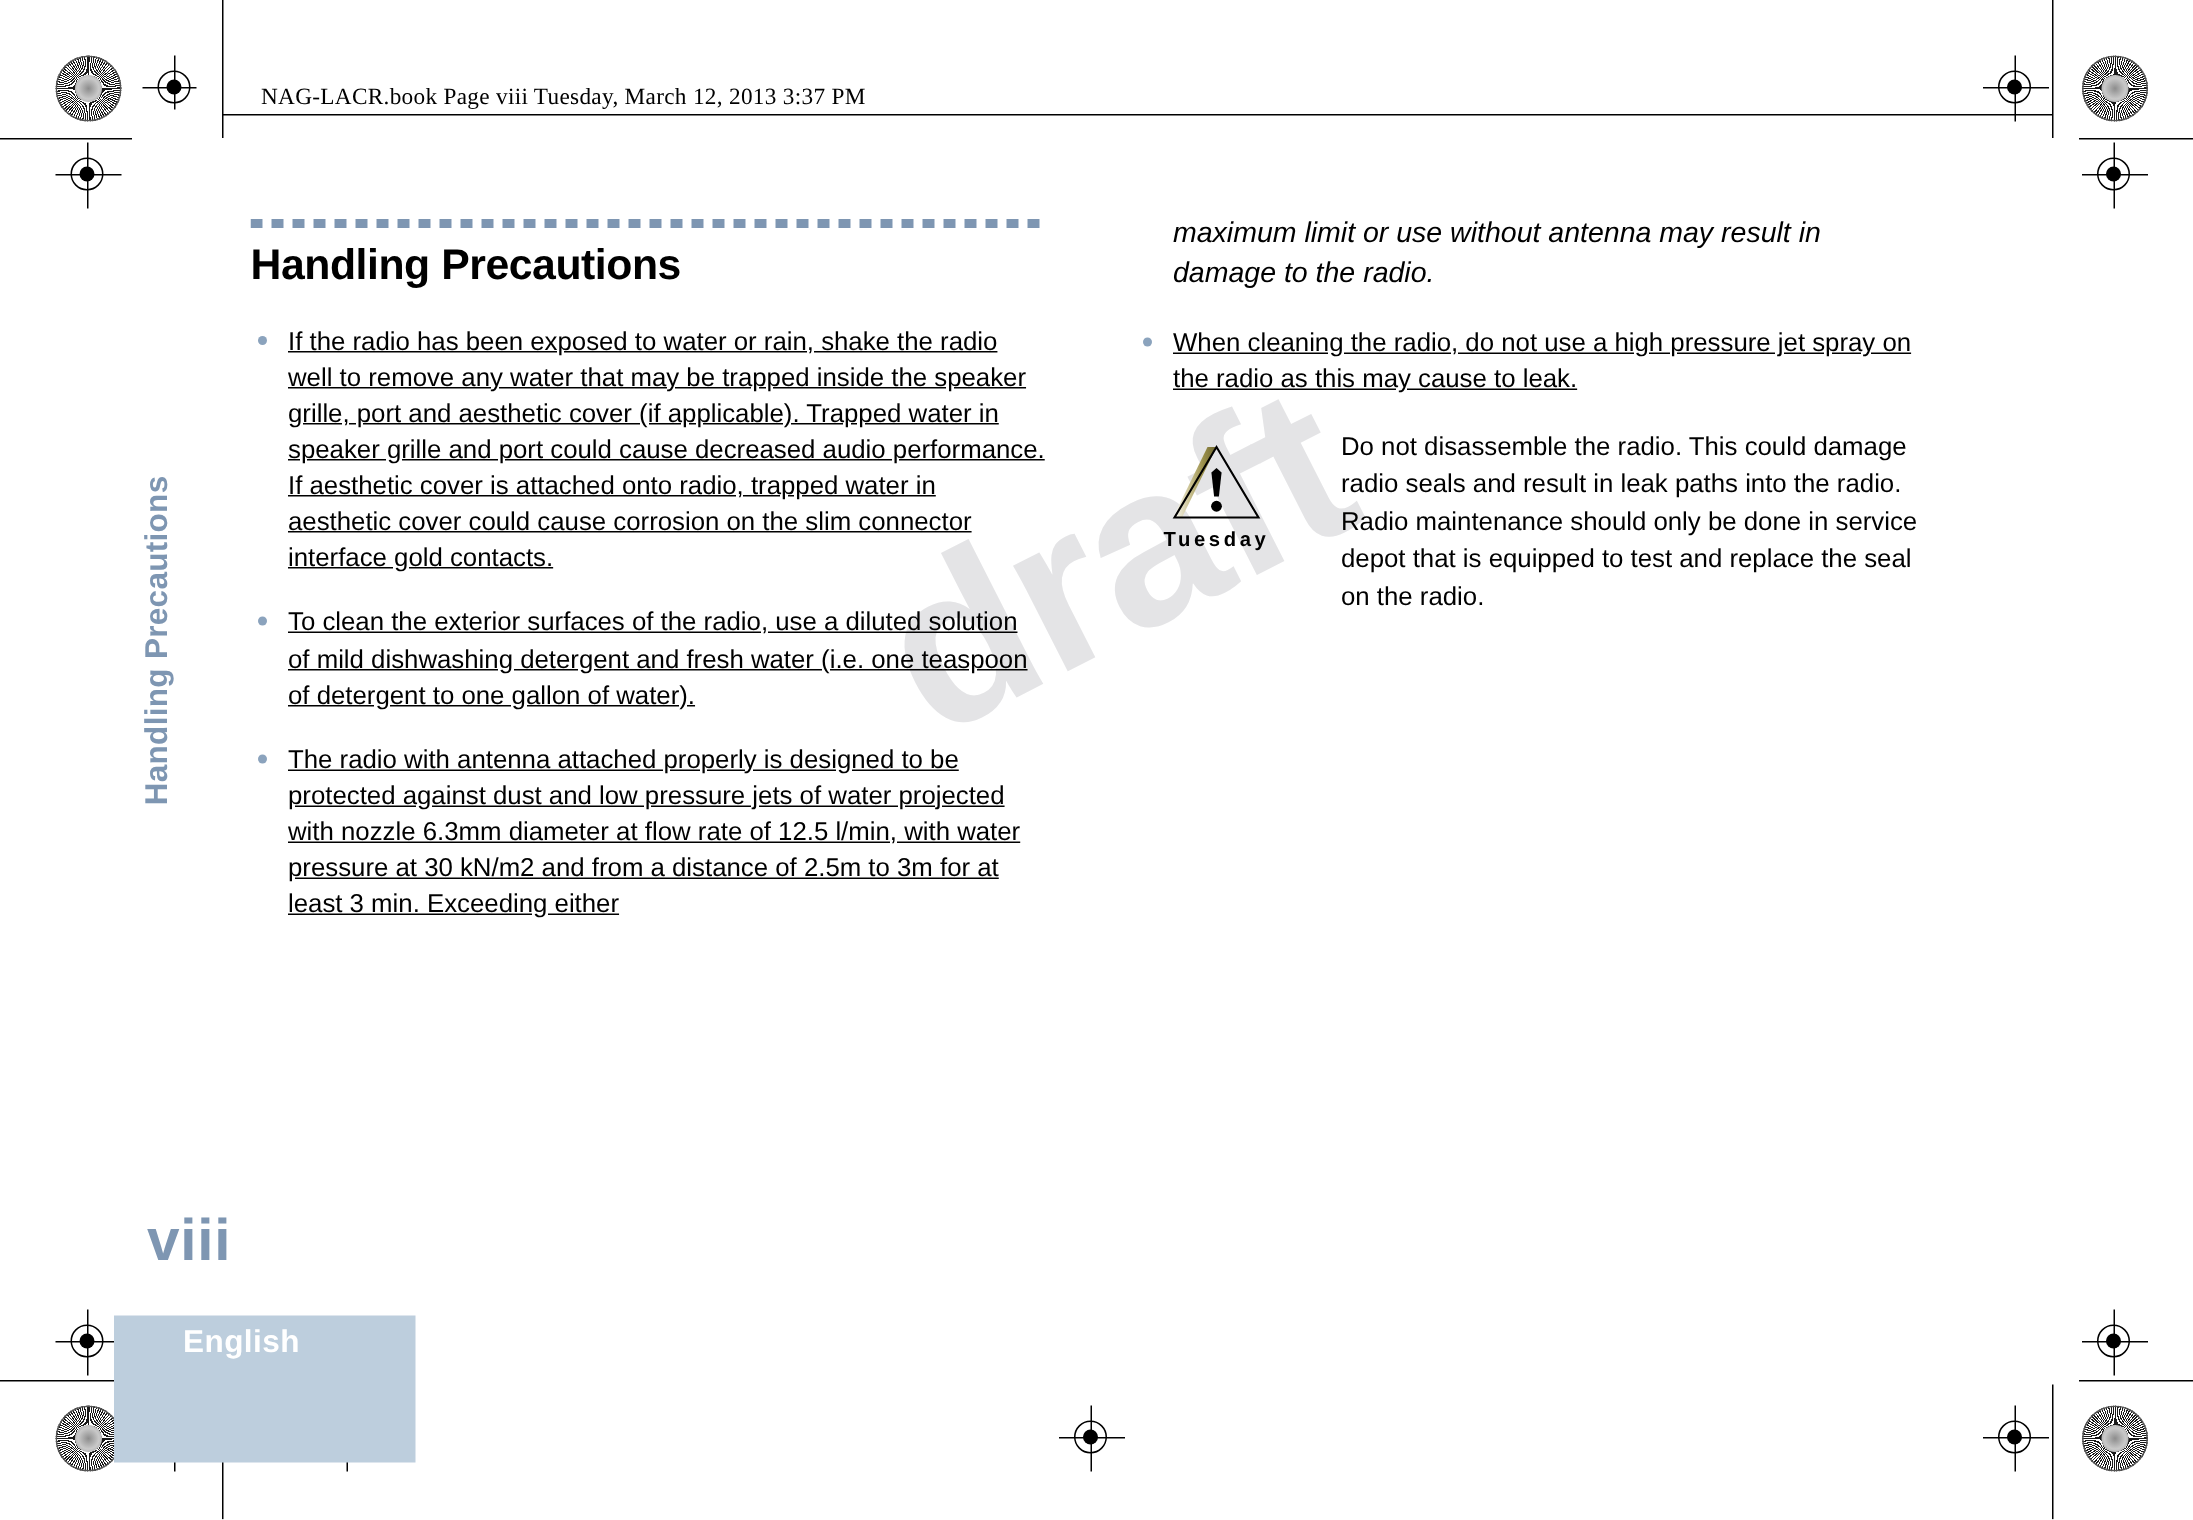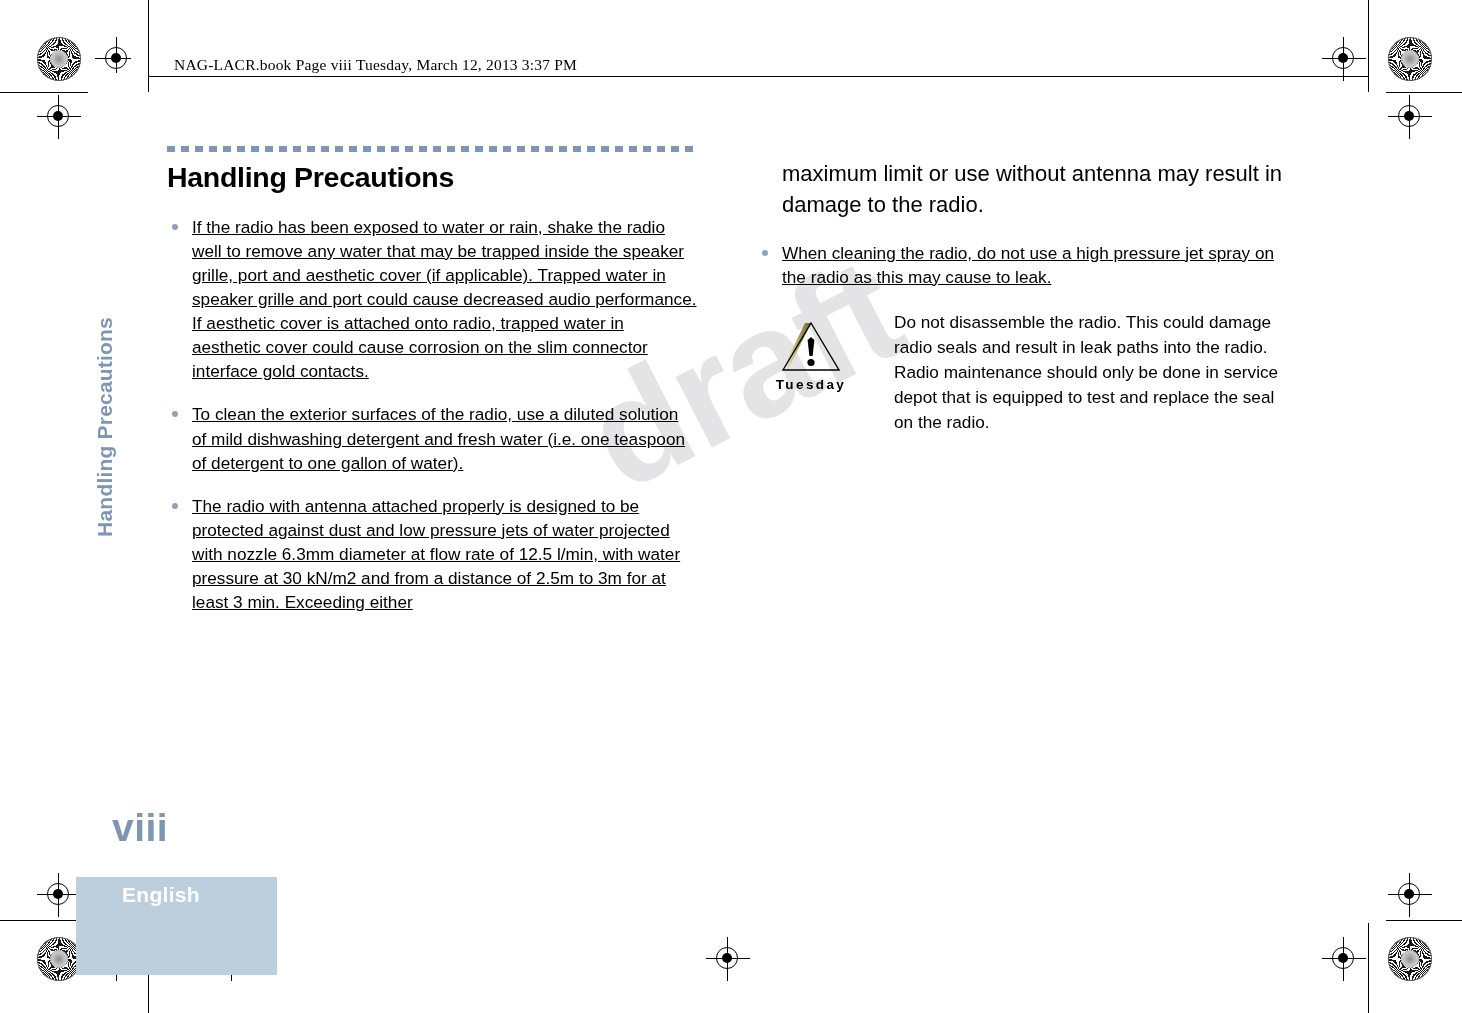--- a/index.html
+++ b/index.html
@@ -139,21 +139,21 @@
     transform: rotate(-90deg);
     transform-origin: center center;
     font-size: 21px;
     font-weight: 700;
     color: #7e96b2;
     letter-spacing: 0.2px;
     white-space: nowrap;
   }
   .side-pageno {
     position: absolute;
-    left: 112px;
+    left: 98px;
     top: 806px;
     font-size: 39px;
     font-weight: 700;
     color: #7e96b2;
     letter-spacing: 0.5px;
   }
 
   
   .col {
     position: absolute;
@@ -206,25 +206,26 @@
     position: absolute;
     left: 5px;
     top: 9px;
     width: 6px;
     height: 6px;
     border-radius: 50%;
     background: #8ba3bd;
   }
   
   p.cont {
-    margin: 16px 0 20px 0;
+    margin: 0 0 20px 0;
     padding-left: 25px;
-    font-size: 22px;
+    font-size: 19px;
     line-height: 1.40;
     color: #000;
+    font-style: italic;
   }
 
   
   .caution {
     display: flex;
     align-items: flex-start;
     margin-top: 14px;
     padding-left: 8px;
   }
   .caution-icon {

